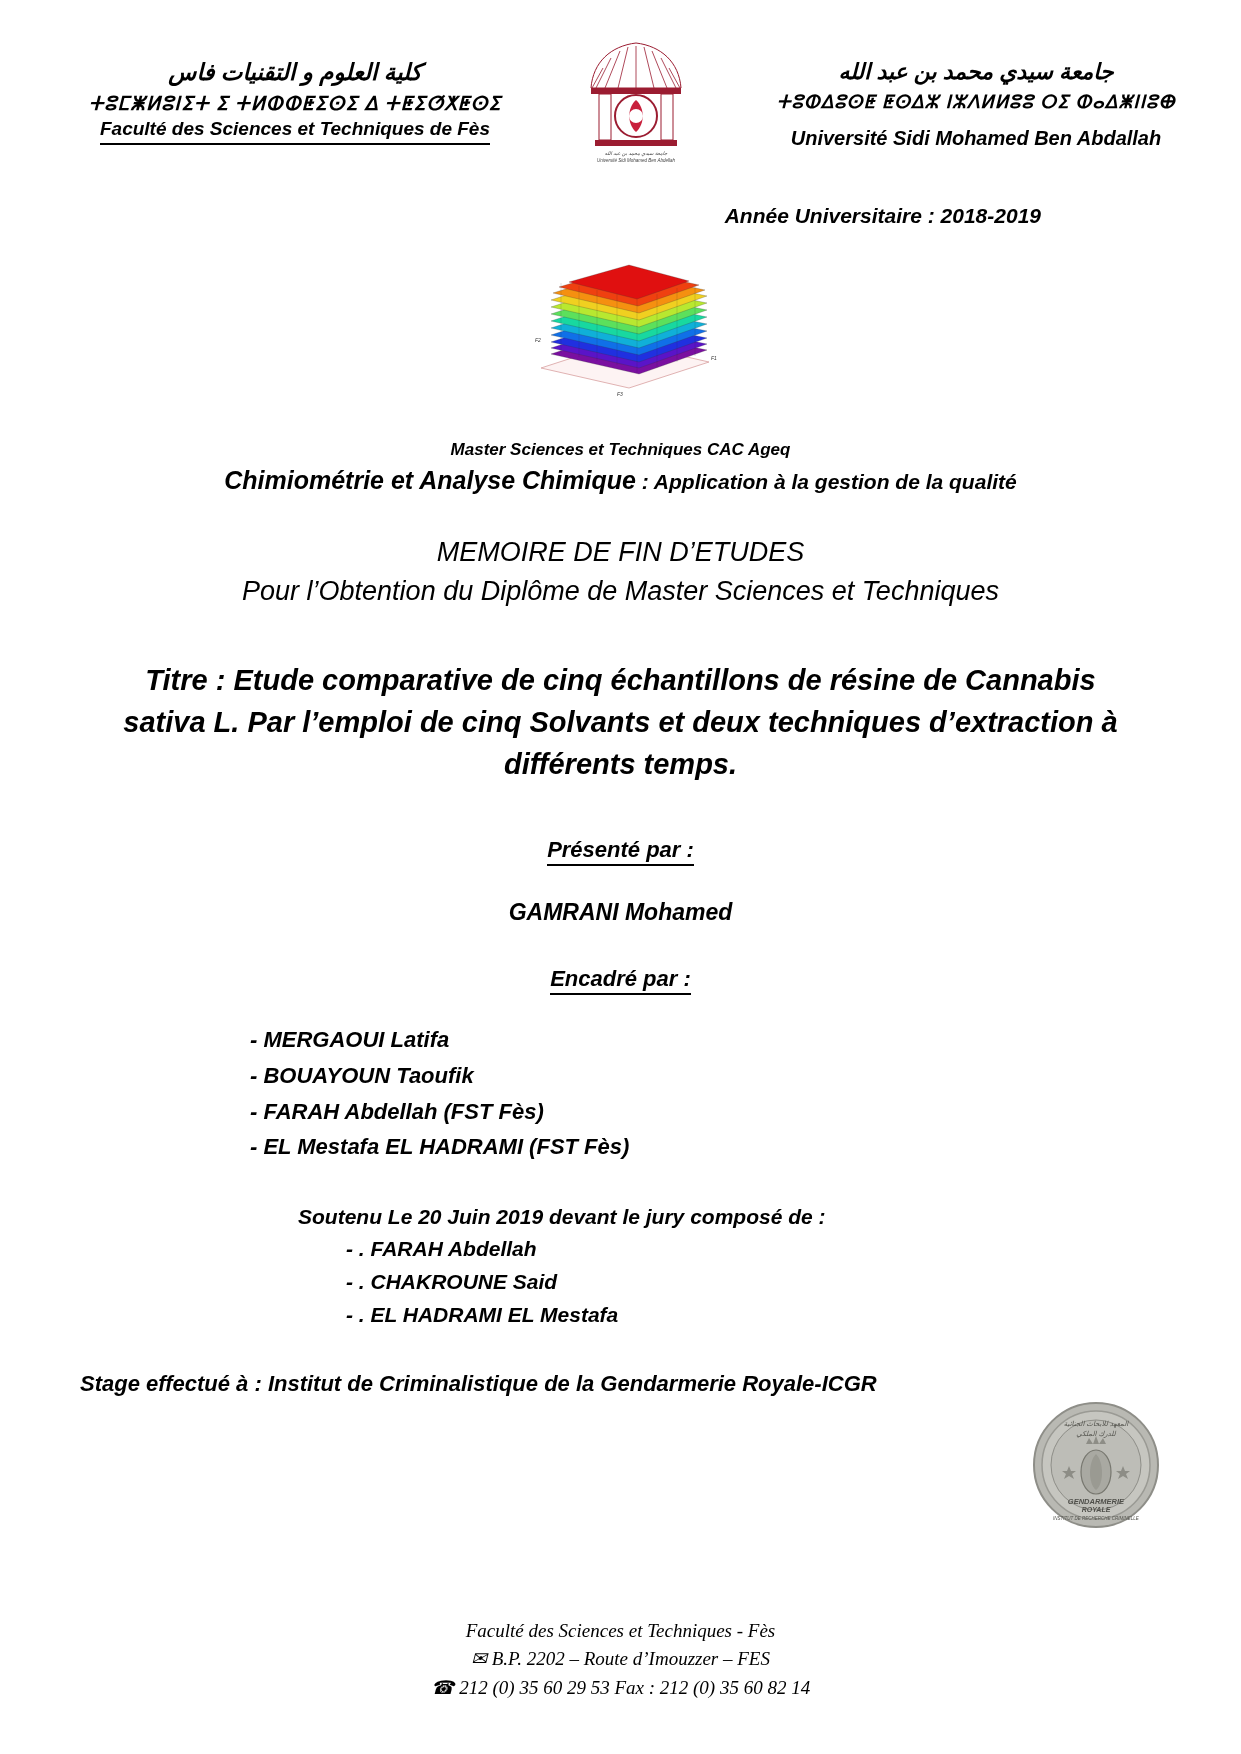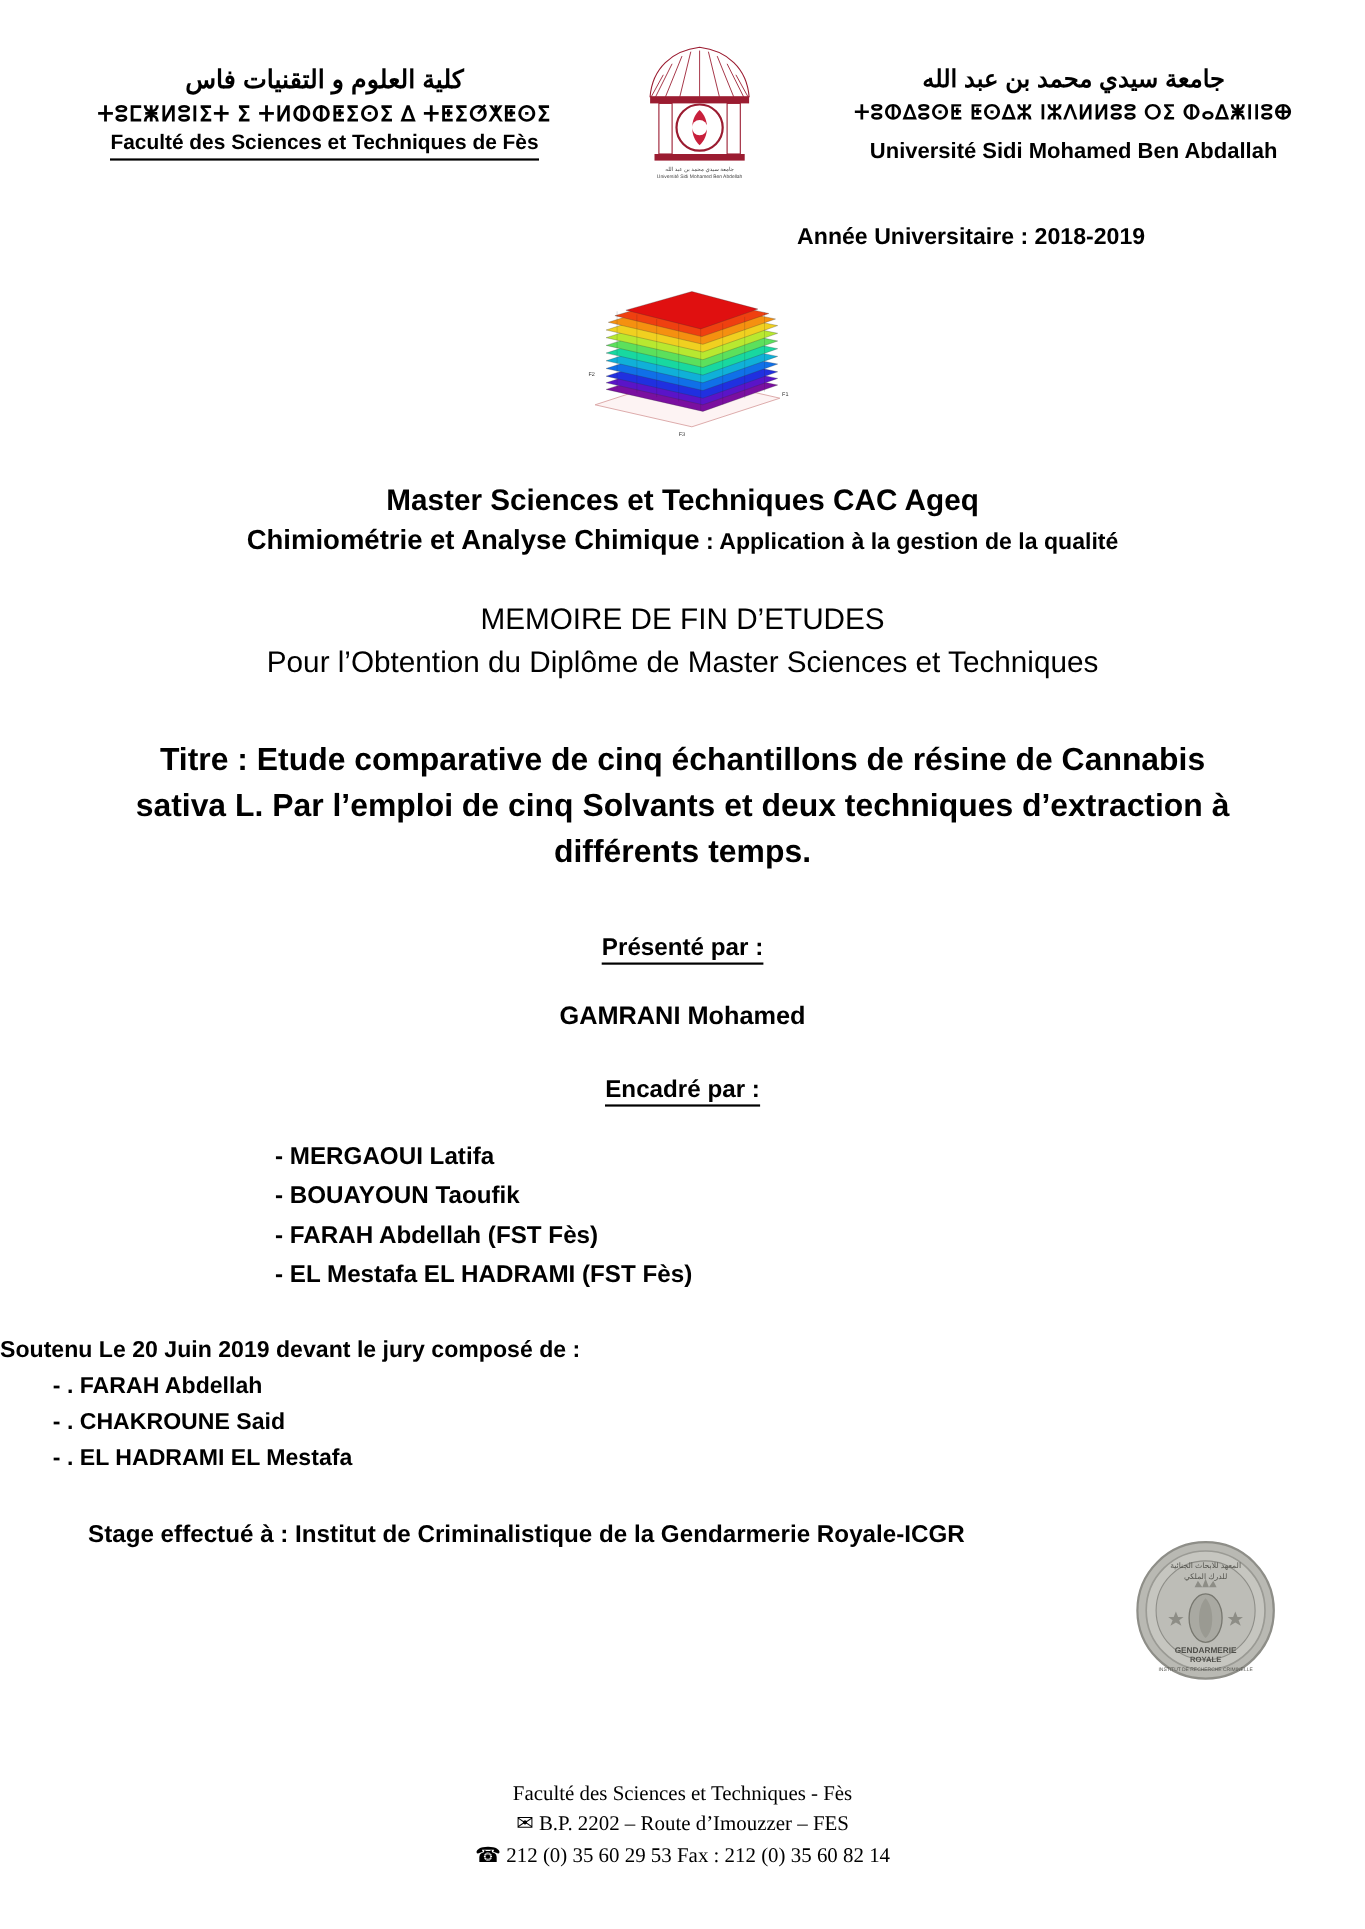--- a/index.html
+++ b/index.html
@@ -14,20 +14,21 @@
     color: #000000;
     position: relative;
     overflow: hidden;
   }
   .page {
     position: relative;
     width: 1241px;
     height: 1754px;
     box-sizing: border-box;
     padding: 0;
+    font-style: italic;
   }
 
   
   .header {
     display: flex;
     align-items: flex-start;
     justify-content: space-between;
     padding: 40px 30px 0 60px;
   }
   .header-left {
@@ -100,21 +101,21 @@
     justify-content: center;
     margin-top: 22px;
   }
 
   
   .master {
     text-align: center;
     margin-top: 40px;
   }
   .master .line1 {
-    font-size: 27px;
+    font-size: 17px;
     font-weight: bold;
   }
   .master .line2 {
     font-size: 25px;
     font-weight: bold;
     margin-top: 6px;
   }
   .master .line2 .small {
     font-size: 21px;
     font-weight: bold;
@@ -163,20 +164,21 @@
   .supervisors {
     margin-top: 30px;
     padding-left: 250px;
     font-size: 22px;
     font-weight: bold;
     line-height: 1.62;
   }
 
   .jury-block {
     margin-top: 36px;
+    padding-left: 298px;
     font-size: 21px;
     font-weight: bold;
     line-height: 1.55;
   }
   .jury-members {
     padding-left: 48px;
   }
 
   .stage {
     margin-top: 40px;

